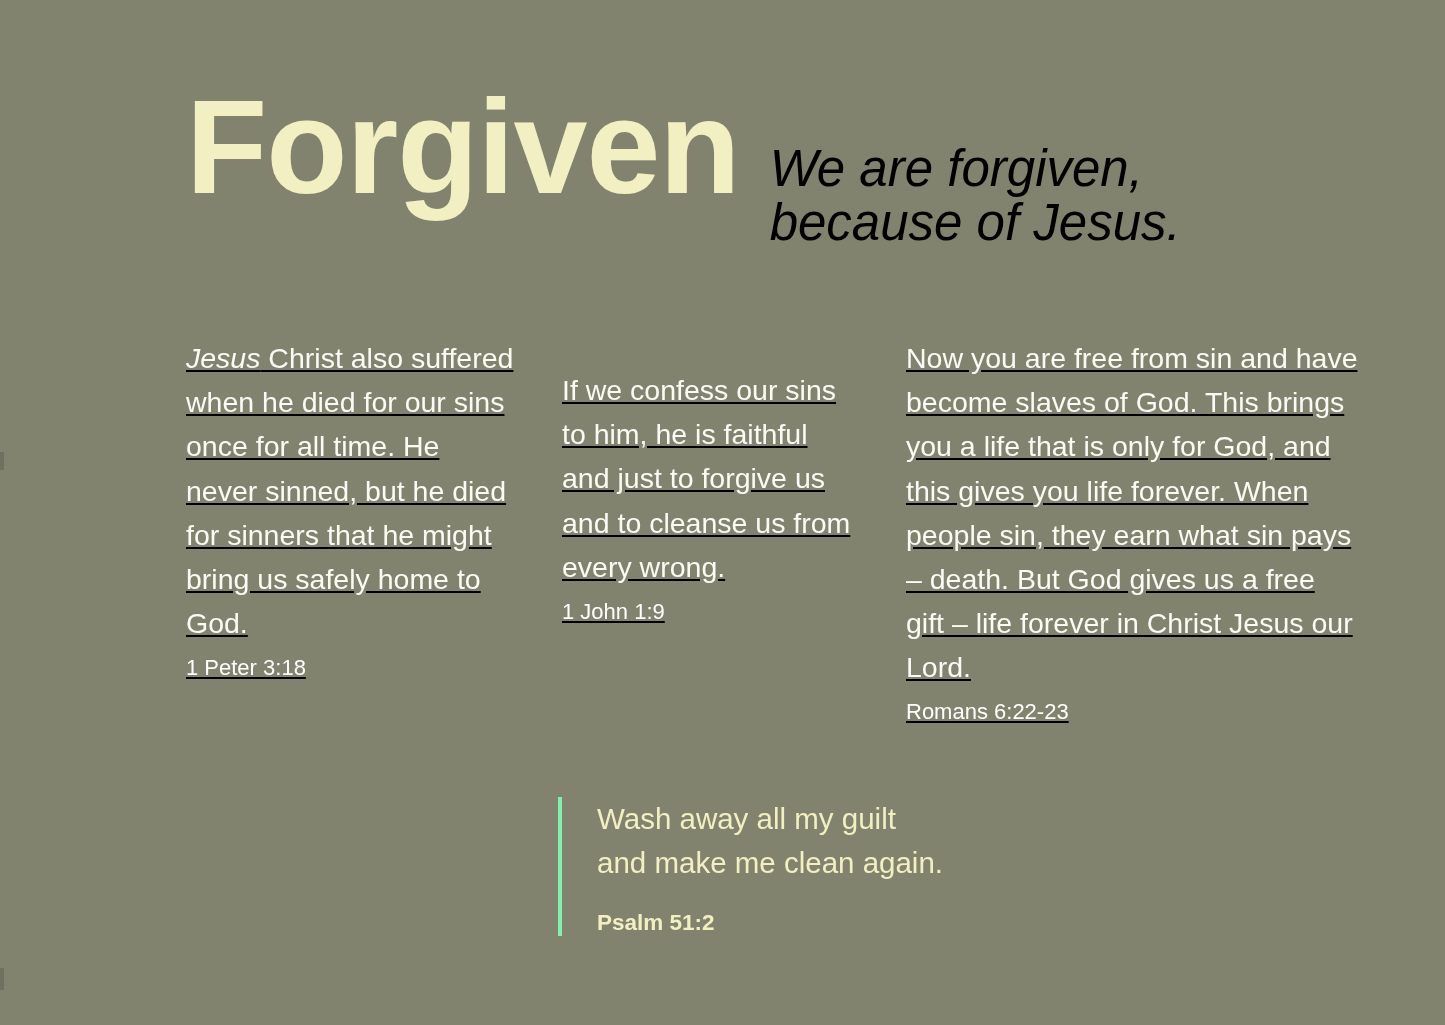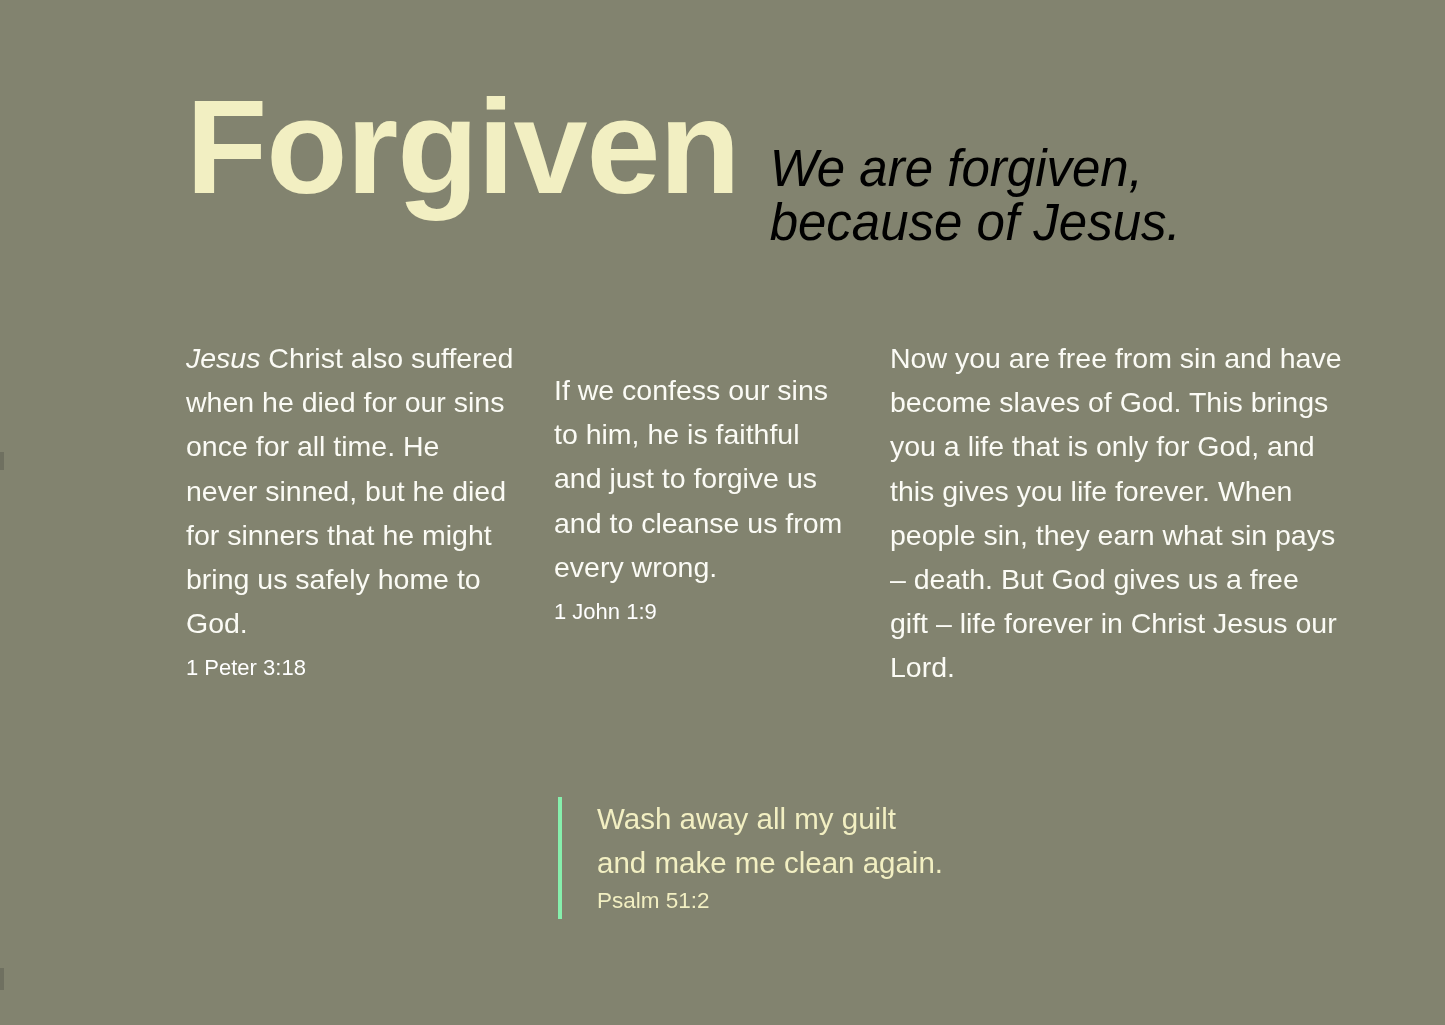--- a/index.html
+++ b/index.html
@@ -46,21 +46,22 @@
     font-style: italic;
   }
 
   
   .columns {
     position: absolute;
     left: 186px;
     top: 336px;
     width: 1180px;
     display: flex;
-    gap: 0;
+    gap: 8px;
+    text-decoration: underline;
   }
   .col {
     box-sizing: border-box;
   }
   .col-1 { width: 368px; padding-right: 40px; }
   .col-2 { width: 336px; padding-right: 40px; margin-top: 32px; }
   .col-3 { width: 452px; }
 
   .verse-text {
     font-size: 28.5px;
@@ -89,24 +90,24 @@
     box-sizing: border-box;
   }
   .pullquote-text {
     font-size: 29.5px;
     line-height: 1.5;
     color: #f2efc2;
     font-weight: 400;
     white-space: nowrap;
   }
   .pullquote-ref {
-    margin-top: 2px;
+    margin-top: 24px;
     font-size: 22.5px;
     color: #f2efc2;
-    font-weight: 400;
+    font-weight: 700;
   }
 
   
   .edge-mark {
     position: absolute;
     left: 0;
     width: 4px;
     background: #6f7060;
   }
   .edge-mark.m1 { top: 452px; height: 18px; }
@@ -135,20 +136,21 @@
       <div class="verse-ref">1 Peter 3:18</div>
     </div>
 
     <div class="col col-2">
       <div class="verse-text"><span>If we confess our sins to him, he is faithful and just to forgive us and to cleanse us from every wrong.</span></div>
       <div class="verse-ref">1 John 1:9</div>
     </div>
 
     <div class="col col-3">
       <div class="verse-text"><span>Now you are free from sin and have become slaves of God. This brings you a life that is only for God, and this gives you life forever. When people sin, they earn what sin pays – death. But God gives us a free gift – life forever in Christ Jesus our Lord.</span></div>
+      <div class="verse-ref">Romans 6:22-23</div>
     </div>
 
   </div>
 
   <div class="pullquote">
     <div class="pullquote-text">Wash away all my guilt</div>
     <div class="pullquote-text">and make me clean again.</div>
     <div class="pullquote-ref">Psalm 51:2</div>
   </div>
 

